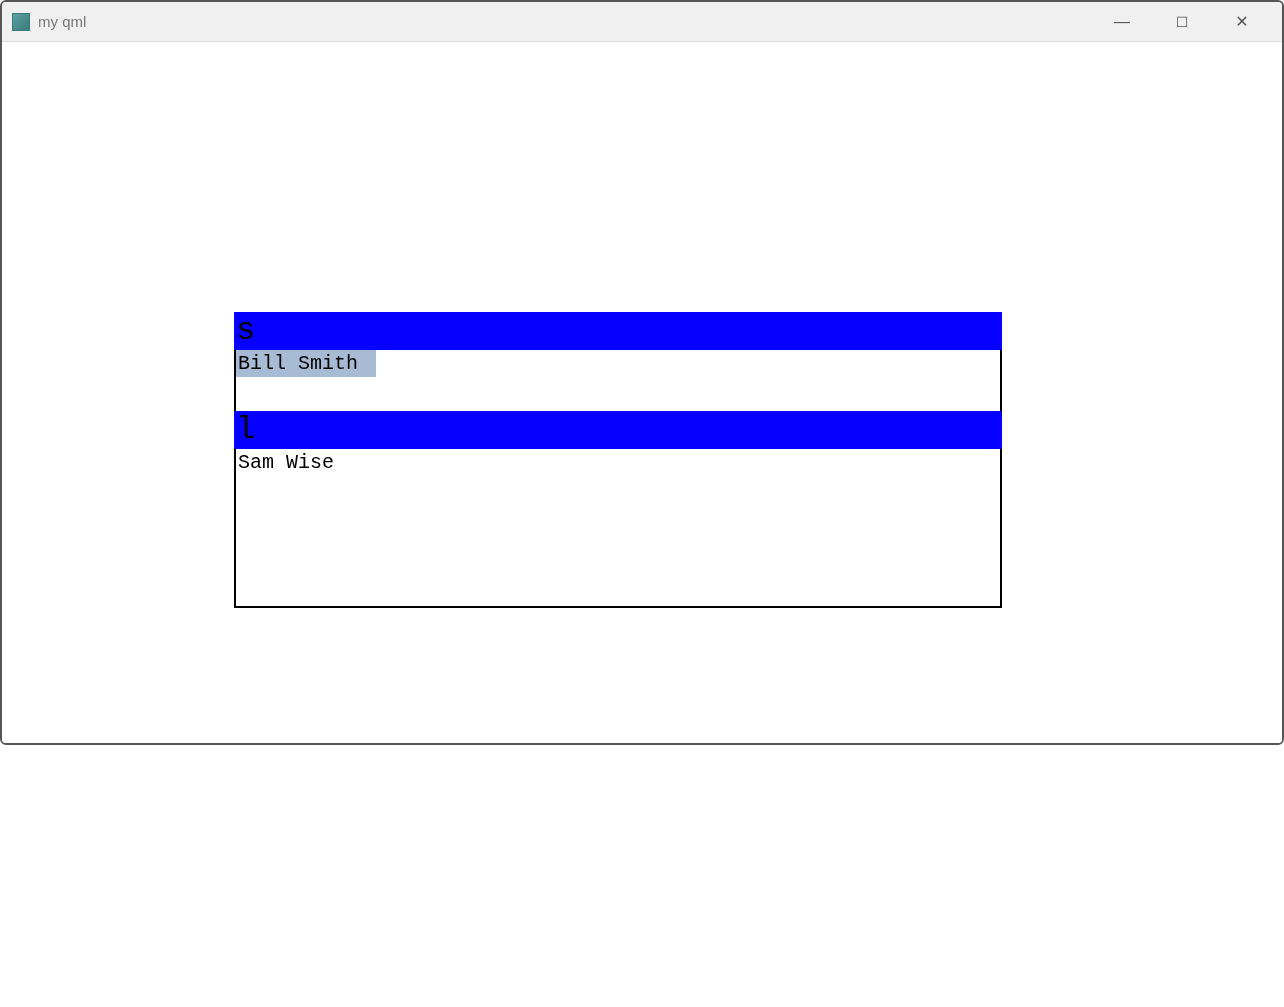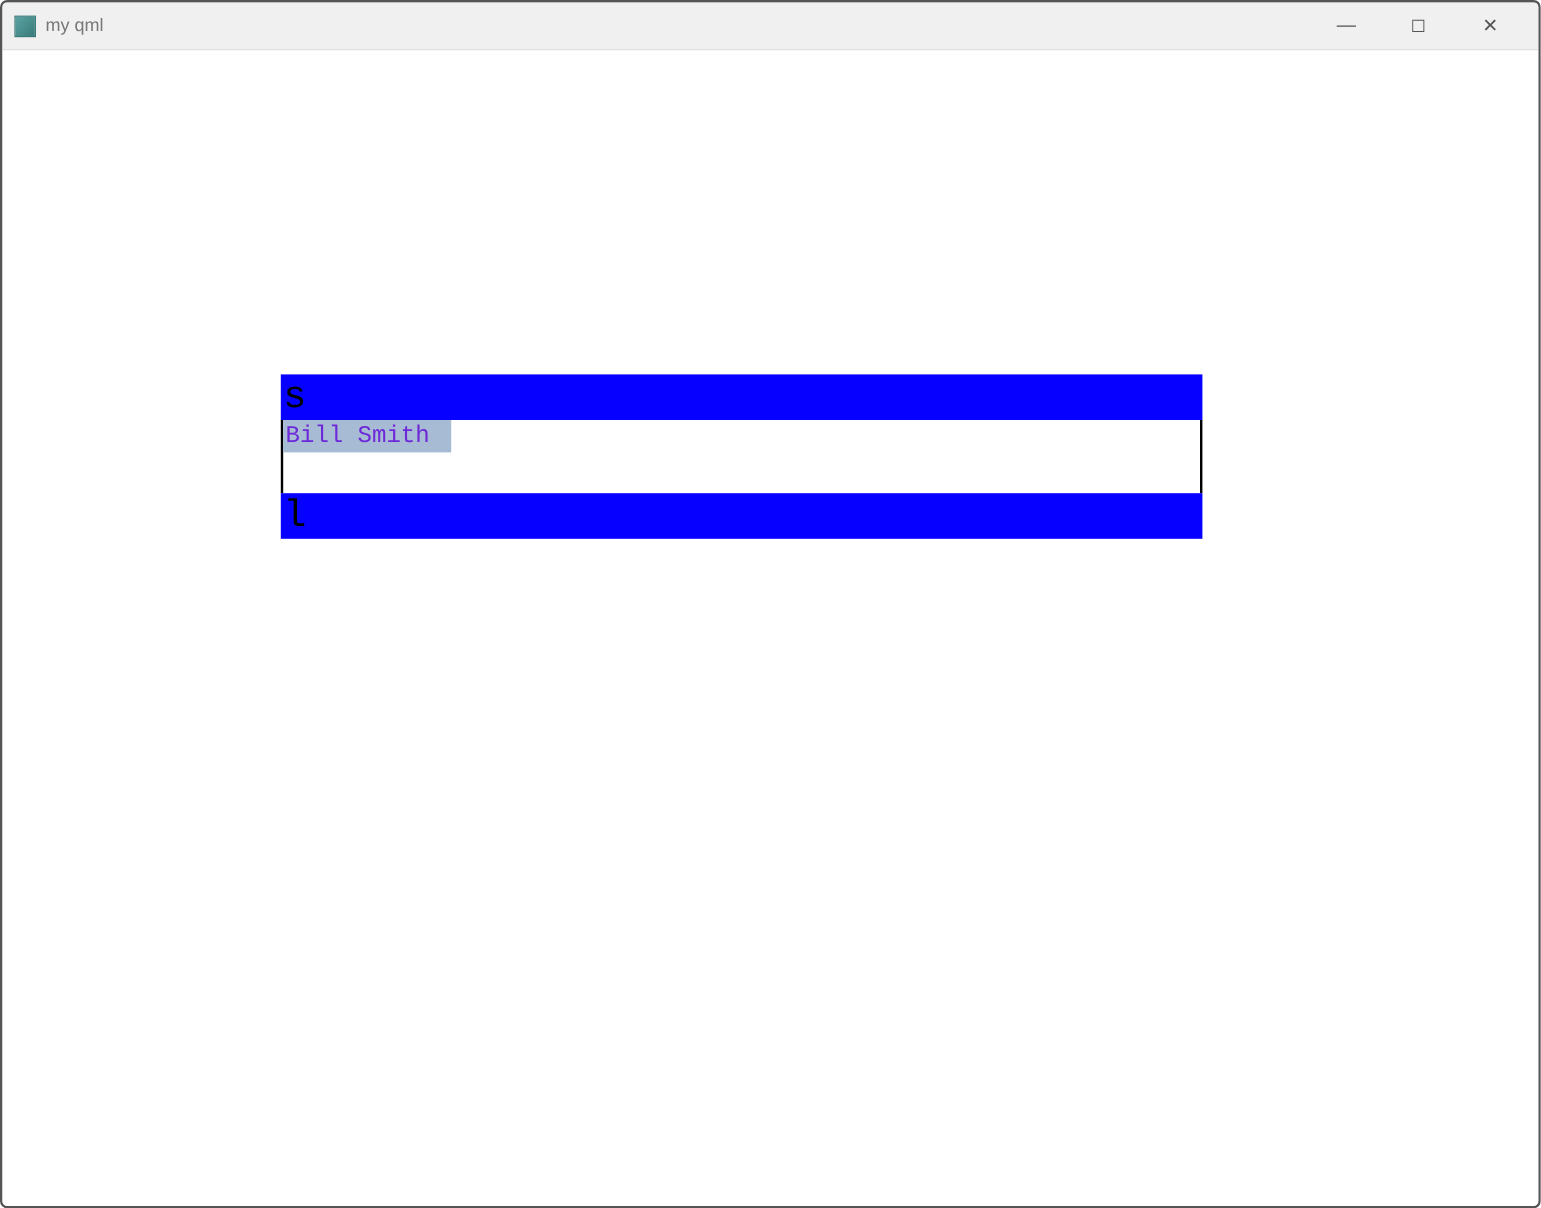--- a/index.html
+++ b/index.html
@@ -3,21 +3,21 @@
   <meta charset="utf-8">
   <style>
     * { margin: 0; padding: 0; box-sizing: border-box; }
     body {
       font-family: Arial, sans-serif;
       background: #ffffff;
       overflow: hidden;
     }
     .window {
       width: 1284px;
-      height: 1007px;
+      height: 745px;
       background: #ffffff;
       border: 2px solid #555;
       border-radius: 6px;
       display: flex;
       flex-direction: column;
       overflow: hidden;
     }
     .titlebar {
       height: 40px;
       background: #f0f0f0;
@@ -78,21 +78,21 @@
       border-left: 2px solid #000;
       border-right: 2px solid #000;
       background: #ffffff;
     }
     .list-item:last-child {
       border-bottom: 2px solid #000;
     }
     .item-name {
       font-family: 'Courier New', monospace;
       font-size: 20px;
-      color: #6d28d9;
+      color: #000000;
       padding: 2px 2px;
       display: inline-block;
     }
     .item-body {
       height: 34px;
     }
     .item-body.small { height: 34px; }
     .item-body.large { height: 34px; }
     .item-body.xlarge { height: 130px; }
     .highlight {
@@ -117,16 +117,20 @@
     <div class="list-container">
 
       <div class="section-header">s</div>
       <div class="list-item">
         <span class="item-name highlight">Bill Smith</span>
         <div class="item-body small"></div>
       </div>
 
       <div class="section-header">l</div>
 
+      <div class="list-item">
+        <span class="item-name">Sam Wise</span>
+        <div class="item-body xlarge"></div>
+      </div>
 
     </div>
   </div>
 </div>
 
 </body></html>

